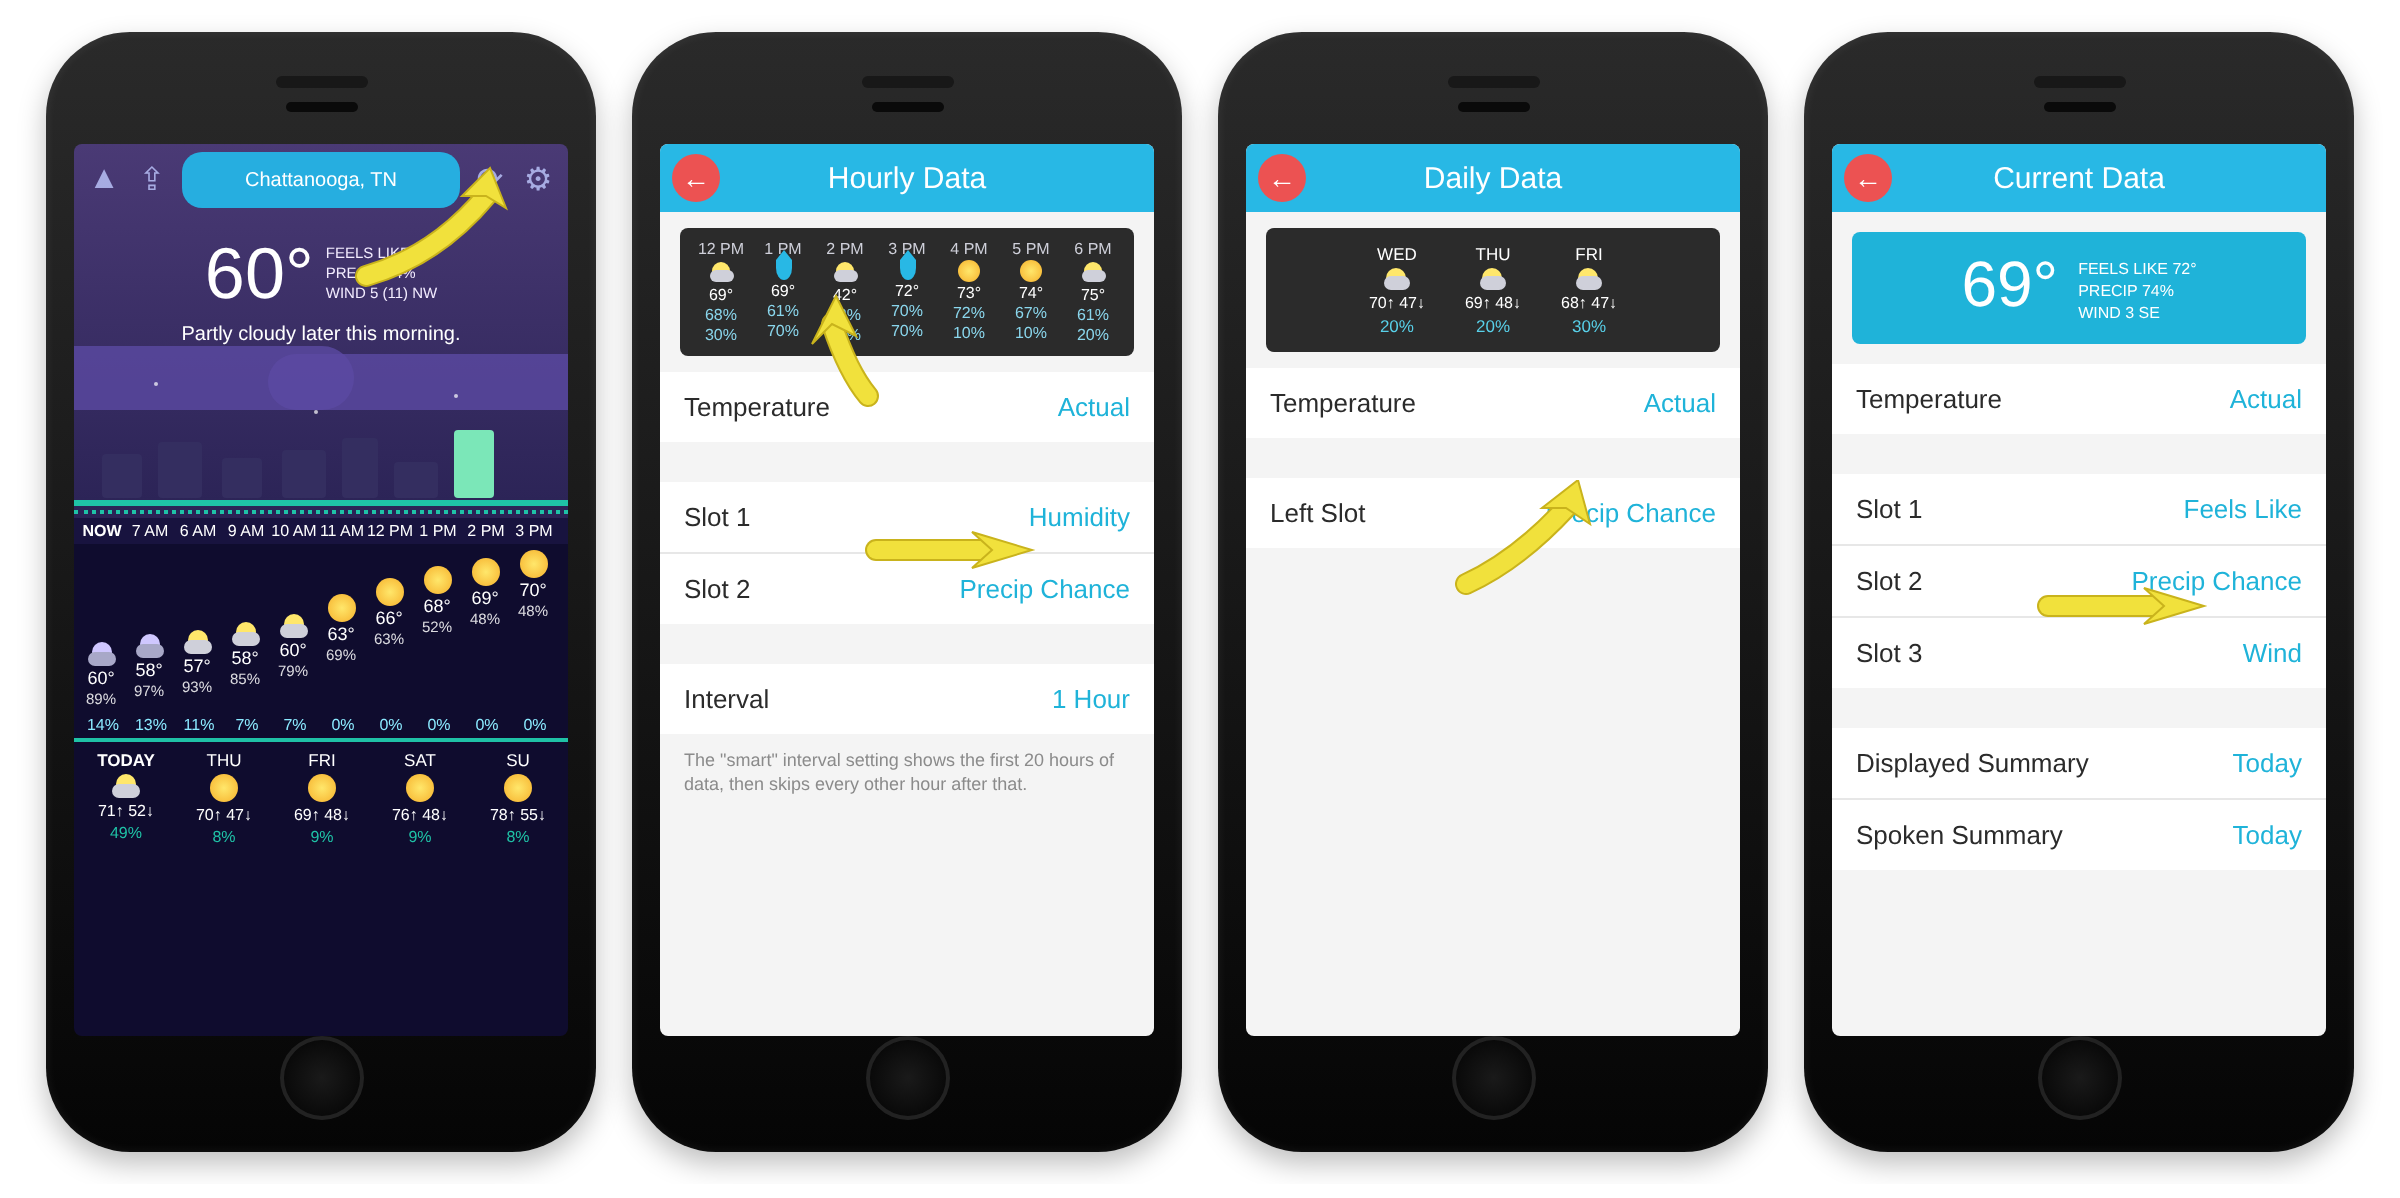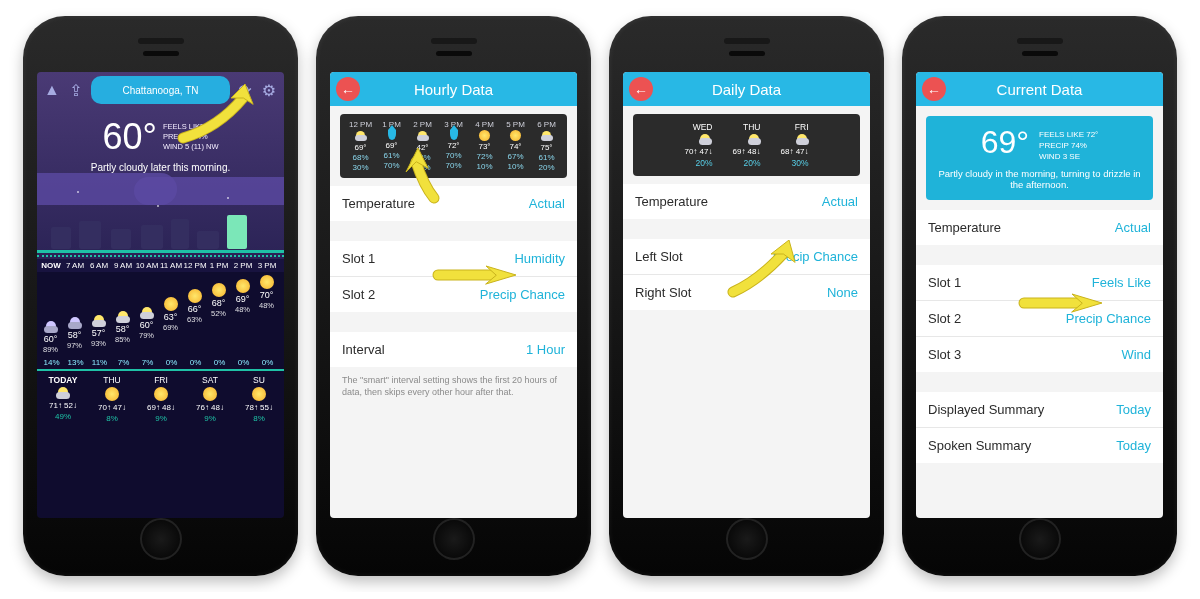--- a/index.html
+++ b/index.html
@@ -109,21 +109,21 @@
   .col .p{color:#8ad6ec}
   .rows{background:#fff;margin-top:6px}
   .row{display:flex;justify-content:space-between;align-items:center;padding:10px 12px;font-size:13px;border-bottom:1px solid #e7e7e7}
   .row:last-child{border-bottom:none}
   .rowgap{height:14px;background:var(--grey-bg)}
   .row .val{color:var(--row-value)}
   .note{font-size:9px;color:#8b8b8b;padding:8px 12px;line-height:1.3}
 
   
   .p3 .preview.grid{justify-content:center;gap:20px;padding:8px 6px}
-  .p3 .dcol{text-align:center;font-size:8.5px;display:flex;flex-direction:column;gap:2px;align-items:flex-end}
+  .p3 .dcol{text-align:center;font-size:8.5px;display:flex;flex-direction:column;gap:2px;align-items:center}
   .p3 .dcol .pcico{width:13px;height:11px;position:relative}
   .p3 .dcol .pcico:before{content:"";position:absolute;top:0;left:1px;width:10px;height:10px;border-radius:50%;background:#ffe76b}
   .p3 .dcol .pcico:after{content:"";position:absolute;bottom:0;left:0;width:13px;height:7px;border-radius:7px;background:#cfd0da}
   .p3 .dcol .hl{font-size:8px;white-space:nowrap}
   .p3 .dcol .pct{color:#58d0e9}
 
   
   .p4 .curbox{margin:10px;border-radius:4px;background:var(--blue2);color:#fff;padding:10px 12px;text-align:center}
   .p4 .curtop{display:flex;justify-content:center;gap:10px;align-items:flex-start}
   .p4 .curtemp{font-size:32px;font-weight:300;line-height:1}
@@ -417,24 +417,20 @@
           <span>Temperature</span>
           <span class="val">Actual</span>
         </div>
       </div>
       <div class="rowgap"></div>
       <div class="rows">
         <div class="row">
           <span>Left Slot</span>
           <span class="val">Precip Chance</span>
         </div>
-        <div class="row">
-          <span>Right Slot</span>
-          <span class="val">None</span>
-        </div>
       </div>
     </div>
     <svg class="arrow" style="top:224px;left:110px;width:90px;height:60px" viewBox="0 0 90 60">
       <path class="shaftborder" d="M14 52 Q 40 40 64 14"></path>
       <path class="shaft" d="M14 52 Q 40 40 64 14"></path>
       <polygon class="head" points="64,14 52,14 70,0 76,22"></polygon>
     </svg>
   </div>
 
   <div class="phone p4 settings">
@@ -446,21 +442,20 @@
       </div>
       <div class="curbox">
         <div class="curtop">
           <div class="curtemp">69°</div>
           <div class="curlines">
             <div>FEELS LIKE 72°</div>
             <div>PRECIP 74%</div>
             <div>WIND 3 SE</div>
           </div>
         </div>
-        <div class="cursum">Partly cloudy in the morning, turning to drizzle in the afternoon.</div>
       </div>
       <div class="rows">
         <div class="row">
           <span>Temperature</span>
           <span class="val">Actual</span>
         </div>
       </div>
       <div class="rowgap"></div>
       <div class="rows">
         <div class="row">

